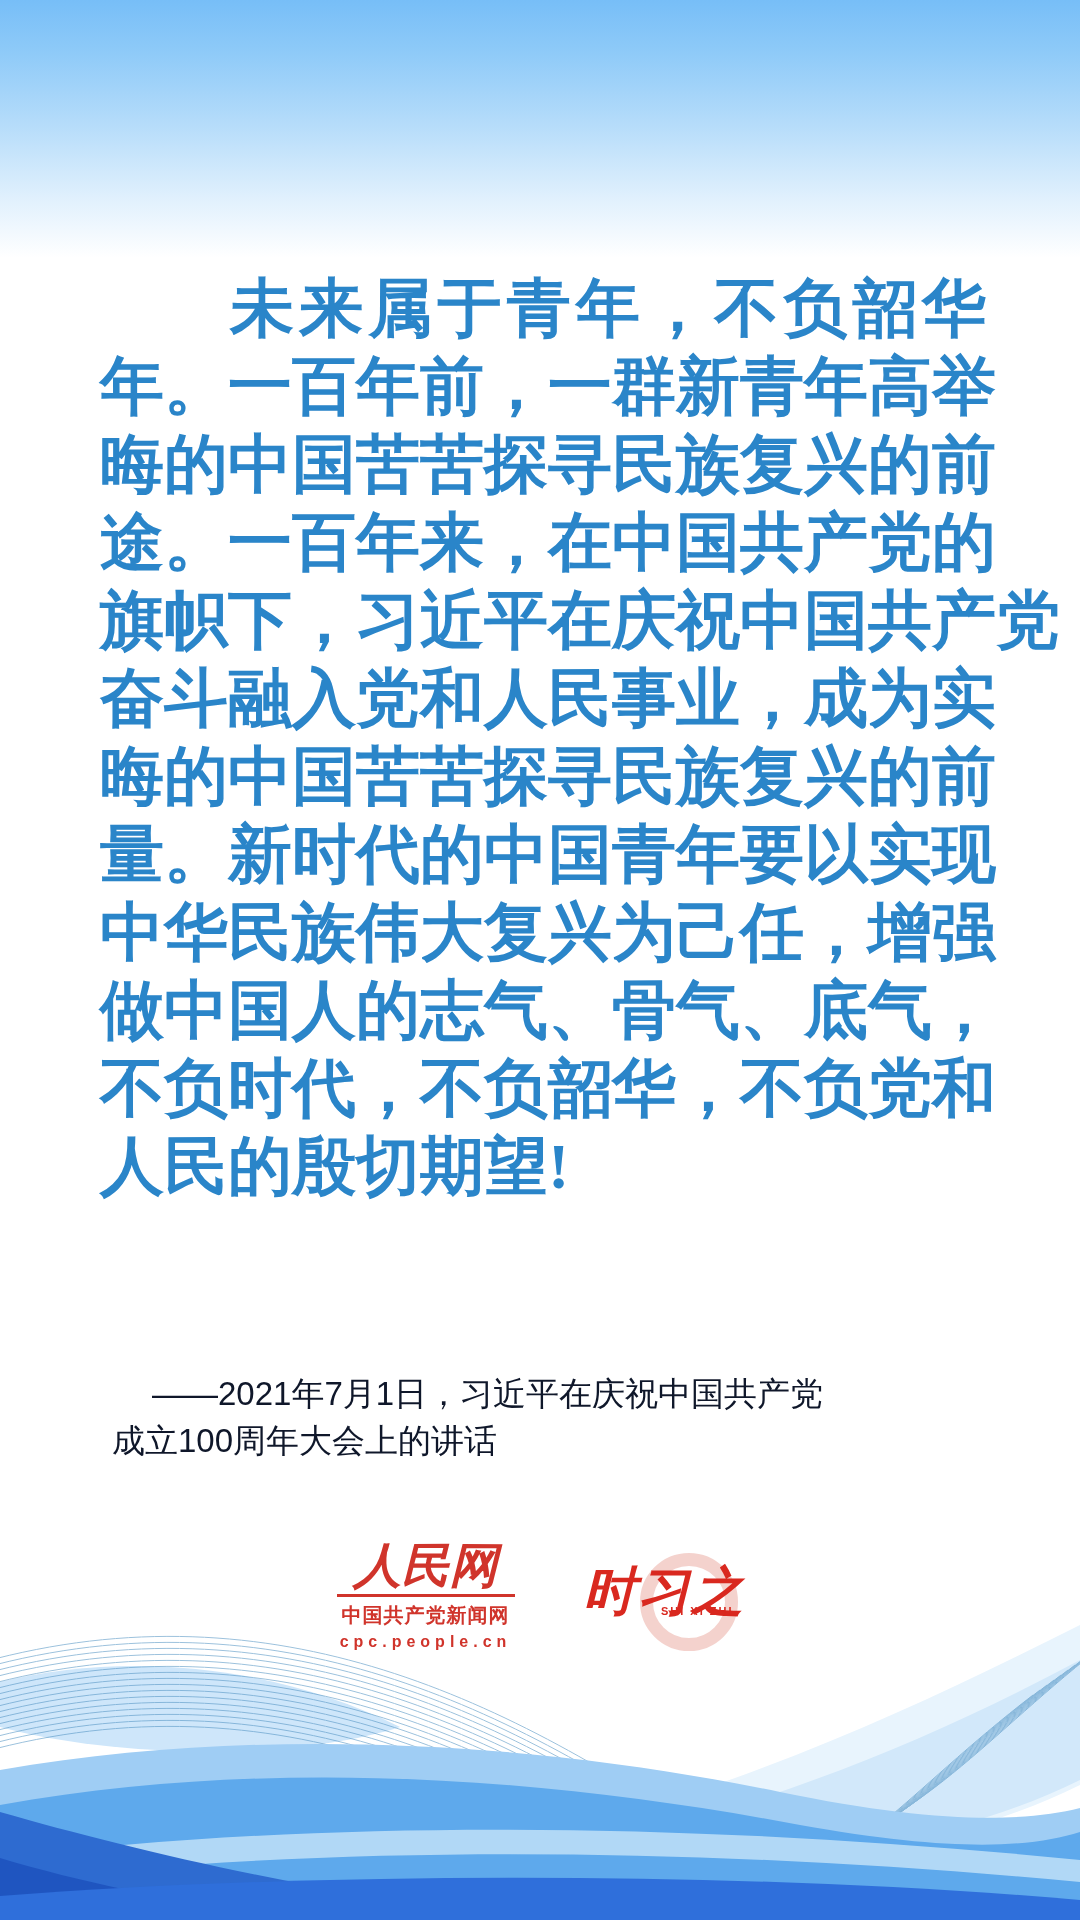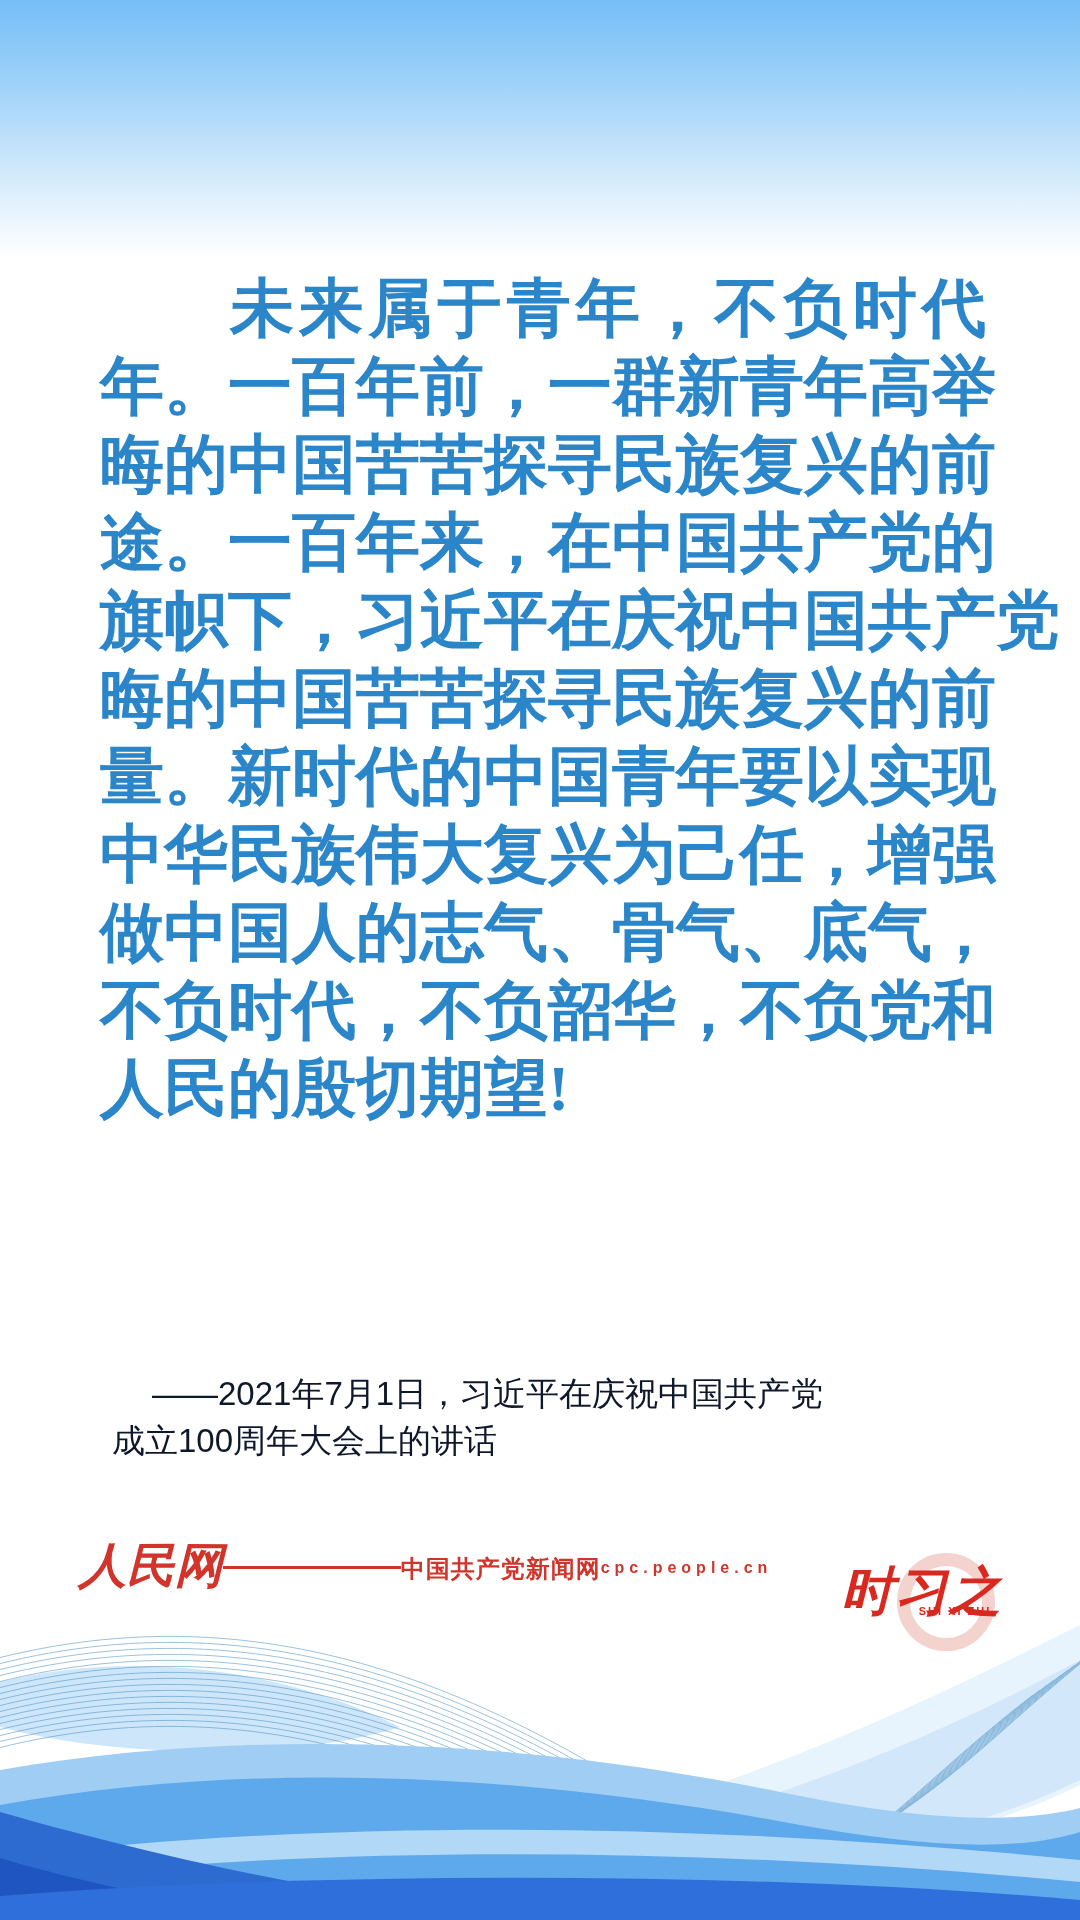--- a/index.html
+++ b/index.html
@@ -61,33 +61,33 @@
     top: 1541px;
     left: 0;
     width: 1080px;
     display: flex;
     justify-content: center;
     align-items: flex-start;
     gap: 34px;
   }
   .pd-logo {
     display: flex;
-    flex-direction: row;
+    flex-direction: column;
     align-items: center;
     color: #d0342b;
   }
   .pd-wordmark {
     font-family: "Liberation Serif", "DejaVu Serif", serif;
     font-style: italic;
     font-weight: bold;
     font-size: 48px;
     line-height: 50px;
   }
   .pd-divider { width: 178px; height: 3px; background: #d0342b; margin-top: 3px; }
-  .pd-sitename { font-size: 24px; font-weight: bold; letter-spacing: 1px; margin-top: 5px; }
+  .pd-sitename { font-size: 20px; font-weight: bold; letter-spacing: 1px; margin-top: 5px; }
   .pd-url { font-size: 16px; font-weight: bold; letter-spacing: 5px; margin-top: 4px; }
 
   .sxz-logo { position: relative; width: 160px; height: 112px; margin-left: 35px; }
   .sxz-ring {
     position: absolute;
     right: 6px; top: 12px;
     width: 72px; height: 72px;
     border: 13px solid #f3cdc8;
     border-radius: 50%;
     opacity: 0.9;
@@ -120,25 +120,26 @@
   }
 </style>
 </head>
 <body>
 
 <div class="page">
 
   <div class="sky"></div>
 
   <div class="quote">
-      <div class="quote-line">未来属于青年，不负时代</div>
+      <div class="quote-line">未来属于青年，不负韶华</div>
       <div class="quote-line">年。一百年前，一群新青年高举</div>
       <div class="quote-line">晦的中国苦苦探寻民族复兴的前</div>
       <div class="quote-line">途。一百年来，在中国共产党的</div>
       <div class="quote-line">旗帜下，习近平在庆祝中国共产党</div>
+      <div class="quote-line">奋斗融入党和人民事业，成为实</div>
       <div class="quote-line">晦的中国苦苦探寻民族复兴的前</div>
       <div class="quote-line">量。新时代的中国青年要以实现</div>
       <div class="quote-line">中华民族伟大复兴为己任，增强</div>
       <div class="quote-line">做中国人的志气、骨气、底气，</div>
       <div class="quote-line">不负时代，不负韶华，不负党和</div>
       <div class="quote-line">人民的殷切期望!</div>
     </div>
 
   <div class="attribution">
     <div class="line1">——2021年7月1日，习近平在庆祝中国共产党</div>

